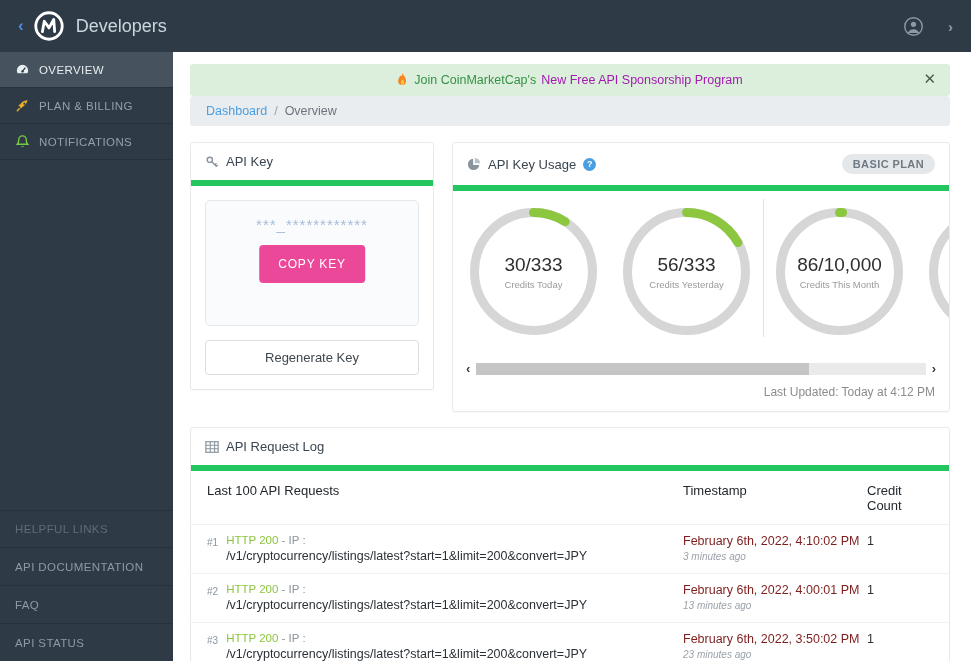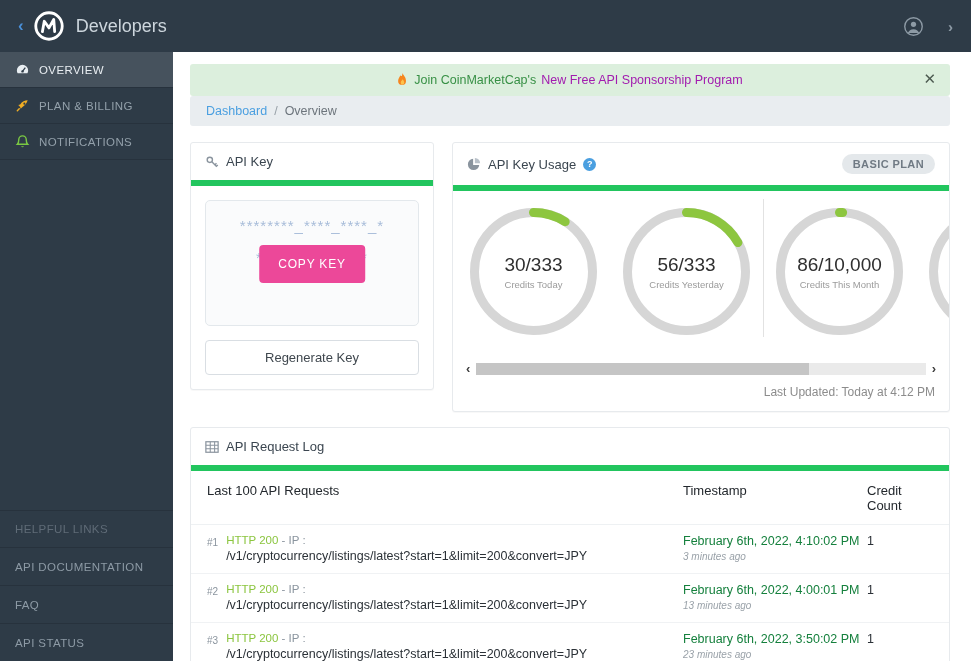--- a/index.html
+++ b/index.html
@@ -90,21 +90,21 @@
   .log-grid { display:grid; grid-template-columns:1fr 184px 66px; padding:10px 16px; align-items:start; }
   .log-header-row { border-bottom:1px solid #eef1f3; font-size:13px; color:#23282d; padding:12px 16px 11px; }
   .col-timestamp { cursor:pointer; }
   .log-row { border-bottom:1px solid #f0f2f4; padding:9px 16px 10px; }
   .req-cell { display:flex; gap:8px; }
   .req-idx { font-size:10px; color:#8a949e; padding-top:3px; }
   .req-status { font-size:11.5px; }
   .req-status .http { color:#8bc53f; }
   .req-status .sfx { color:#8a949e; }
   .req-path { font-size:12.5px; color:#2b3137; margin-top:3px; }
-  .ts-main { font-size:12.5px; color:#15803d; }
+  .ts-main { font-size:12.5px; color:#7f1d1d; }
   .ts-rel { font-size:10px; font-style:italic; color:#9aa2a9; margin-top:3px; }
   .credit-cell { font-size:12.5px; color:#2b3137; }
 </style>
 </head>
 <body>
 
 <div class="topbar">
   <span class="back-chev">‹</span>
   <svg class="logo" viewBox="0 0 36 36">
     <circle cx="18" cy="18" r="14" fill="none" stroke="#ffffff" stroke-width="3"></circle>
@@ -184,21 +184,20 @@
     <div class="card key-card">
       <div class="card-head">
         <svg class="icn" viewBox="0 0 16 16">
           <circle cx="5.5" cy="5.5" r="3" fill="none" stroke="#8a949e" stroke-width="1.6"></circle>
           <path d="M7.8 7.8 L13.5 13.5 M11.3 11.3 l1.8-1.8 M13 13 l1.6-1.6" stroke="#8a949e" stroke-width="1.6" fill="none"></path>
         </svg>
         <span>API Key</span>
       </div>
       <div class="key-body">
         <div class="key-box">
-          <div class="key-line1">********_****_****_*</div>
           <div class="key-line2">***_************</div>
           <button class="copy-btn">COPY KEY</button>
         </div>
         <button class="regen-btn">Regenerate Key</button>
       </div>
     </div>
 
     <div class="card usage-card">
       <div class="card-head">
         <svg class="icn" viewBox="0 0 16 16">

